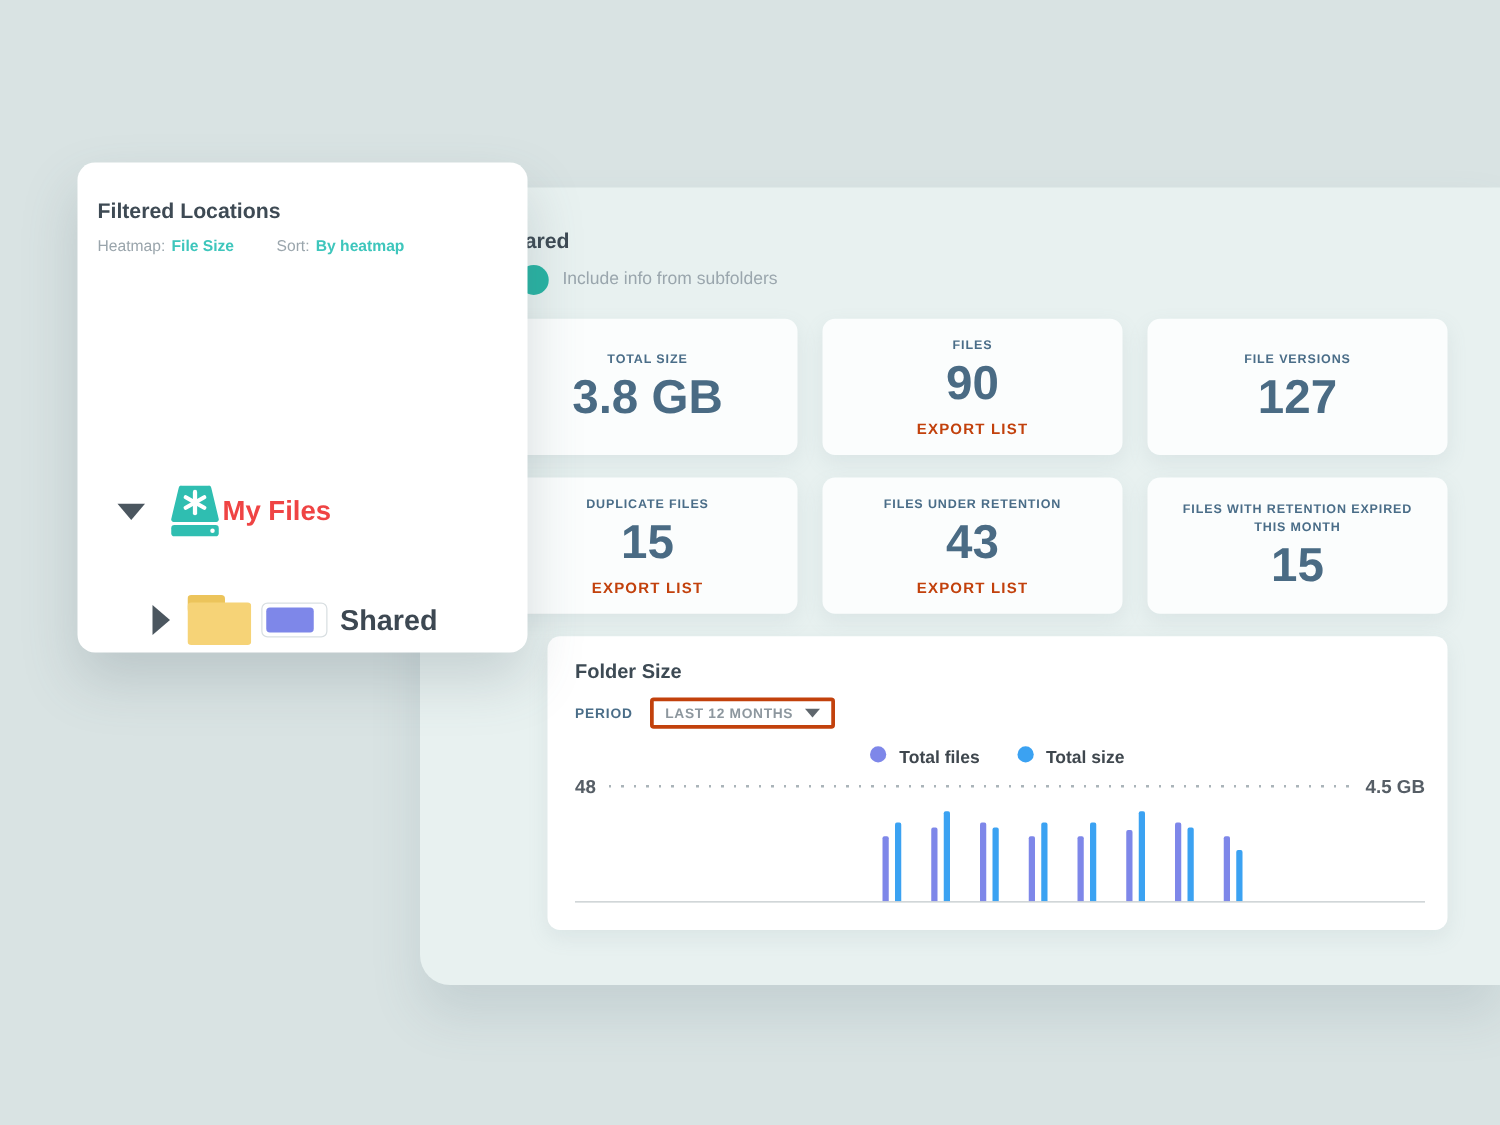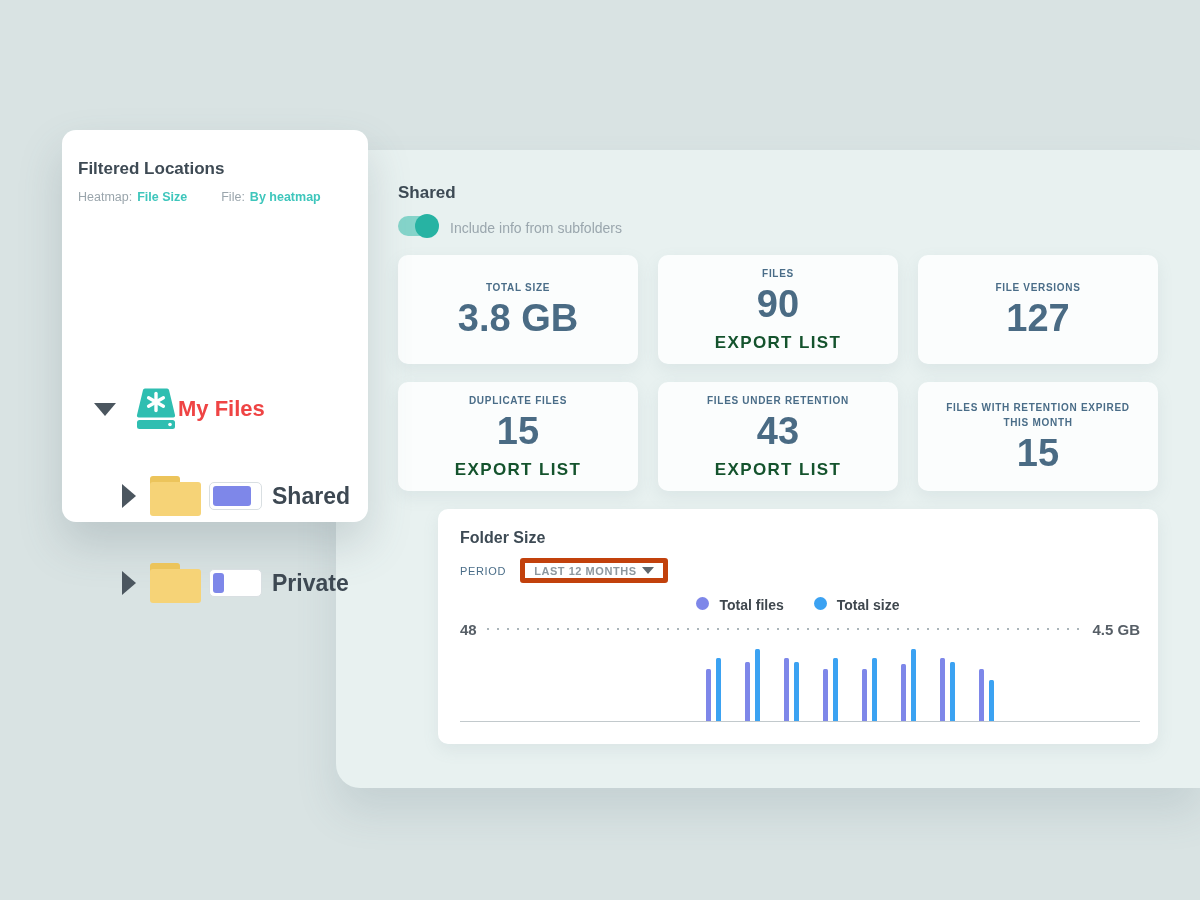--- a/index.html
+++ b/index.html
@@ -10,70 +10,70 @@
   }
 
   
   .panel {
     position:absolute; left:336px; top:150px; width:864px; height:638px;
     background:#e8f1f0; border-radius:24px 0 0 24px;
     box-shadow:0 24px 40px rgba(96,118,128,.16);
     padding:33px 42px 0 62px; z-index:1;
   }
   .panel-title { font-size:17px; font-weight:700; color:#3d4a54; margin-bottom:11px; }
-  .toggle-row { display:flex; align-items:flex-end; gap:14px; height:22px; margin-bottom:19px; }
+  .toggle-row { display:flex; align-items:flex-start; gap:14px; height:22px; margin-bottom:19px; }
   .toggle { position:relative; width:38px; height:20px; border-radius:10px; background:#85d4ca; cursor:pointer; }
   .toggle-knob { position:absolute; right:-3px; top:-2px; width:24px; height:24px; border-radius:50%; background:#27b3a3; }
   .toggle-label { font-size:14px; color:#9aa6ad; }
 
   .stats-grid { display:grid; grid-template-columns:repeat(3,1fr); gap:18px 20px; }
   .stat-card {
     height:109px; background:#fbfdfd; border-radius:10px;
     box-shadow:0 6px 16px rgba(120,150,160,.12);
     display:flex; flex-direction:column; align-items:center; justify-content:center;
     text-align:center; padding:10px 16px; gap:4px;
   }
   .stat-label { font-size:10px; font-weight:700; letter-spacing:.07em; color:#4a6d88; line-height:1.5; }
   .stat-value { font-size:38px; font-weight:700; color:#4a6b84; line-height:1.05; }
-  .stat-action { font-size:17px; font-weight:700; letter-spacing:.08em; color:#14532d; margin-top:4px; cursor:pointer; }
+  .stat-action { font-size:12px; font-weight:700; letter-spacing:.08em; color:#c2410c; margin-top:4px; cursor:pointer; }
   .stat-action:empty { display:none; }
 
   
   .chart-card {
     position:relative; margin-top:18px; height:235px; background:#ffffff;
     border-radius:10px; box-shadow:0 6px 16px rgba(120,150,160,.12);
     padding:20px 18px 0 22px;
     margin-left:40px;
   }
   .chart-title { font-size:16px; font-weight:700; color:#3d4a54; }
   .period-row { display:flex; align-items:center; gap:14px; margin-top:11px; }
-  .period-label { font-size:11px; font-weight:400; letter-spacing:.06em; color:#4a6d88; }
+  .period-label { font-size:11px; font-weight:700; letter-spacing:.06em; color:#4a6d88; }
   .dropdown {
-    width:148px; height:25px; border:5px solid #c2410c; border-radius:3px; background:#fff;
+    width:148px; height:25px; border:3px solid #c2410c; border-radius:3px; background:#fff;
     display:flex; align-items:center; justify-content:space-between; padding:0 9px;
     font-size:11px; font-weight:700; letter-spacing:.05em; color:#8d979e; cursor:pointer;
   }
   .dd-caret { width:0; height:0; border-left:6px solid transparent; border-right:6px solid transparent; border-top:7px solid #5f676d; }
   .legend { position:absolute; top:88px; left:0; right:0; display:flex; justify-content:center; gap:30px; }
   .legend-item { display:flex; gap:10px; font-size:14px; font-weight:700; color:#3f474e; }
   .legend-dot { width:13px; height:13px; border-radius:50%; }
   .ref-row {
     position:absolute; top:112px; left:22px; right:18px; height:16px;
     display:flex; align-items:center; gap:10px;
     font-size:15px; font-weight:700; color:#565e66;
   }
   .ref-dots { flex:1; height:2px; background:repeating-linear-gradient(90deg,#aab4b9 0 2px,transparent 2px 10px); }
   .axis-line { position:absolute; left:22px; right:18px; bottom:22px; height:1px; background:#c2c9cc; }
   .bars { position:absolute; left:268px; bottom:23px; display:flex; gap:24px; align-items:flex-end; }
   .bar-group { display:flex; gap:5px; align-items:flex-end; }
   .bar { width:5px; border-radius:1.5px 1.5px 0 0; }
 
   
   .filter-card {
-    position:absolute; left:62px; top:130px; width:306px; height:392px;
+    position:absolute; left:62px; top:130px; width:360px; height:392px;
     background:#ffffff; border-radius:14px;
     box-shadow:0 22px 44px rgba(80,100,110,.22);
     padding:29px 16px 0 16px; z-index:3;
   }
   .filter-title { font-size:17px; font-weight:700; color:#3e4a54; }
   .meta-row { display:flex; gap:34px; margin-top:11px; font-size:12.5px; }
   .meta-pair { display:flex; gap:5px; }
   .meta-label { color:#9aa5ac; font-weight:500; }
   .meta-link { color:#3ec6bc; font-weight:700; cursor:pointer; }
 
@@ -207,21 +207,21 @@
   </section>
 
   <aside class="filter-card">
     <h1 class="filter-title">Filtered Locations</h1>
     <div class="meta-row">
       <div class="meta-pair">
         <span class="meta-label">Heatmap:</span>
         <span class="meta-link">File Size</span>
       </div>
       <div class="meta-pair">
-        <span class="meta-label">File:</span>
+        <span class="meta-label">Sort:</span>
         <span class="meta-link">By heatmap</span>
       </div>
     </div>
 
     <div class="tree-row row-myfiles">
       <span class="caret-down"></span>
       <svg class="drive-icon" width="44" height="44" viewBox="0 0 44 44">
         <path d="M11 1.5 h22 a2 2 0 0 1 2 1.6 l6 25 a2 2 0 0 1 -2 2.4 h-34 a2 2 0 0 1 -2 -2.4 l6 -25 a2 2 0 0 1 2 -1.6 z" fill="#2fbeb1"></path>
         <g stroke="#ffffff" stroke-width="3.4" stroke-linecap="round">
           <line x1="22" y1="15" x2="22" y2="6.5"></line>
@@ -242,26 +242,15 @@
       <svg class="folder-icon" width="51" height="40" viewBox="0 0 51 40">
         <rect x="0" y="0" width="30" height="14" rx="3" fill="#ecc45b"></rect>
         <rect x="0" y="6" width="51" height="34" rx="3" fill="#f6d377"></rect>
       </svg>
       <span class="heat-chip">
         <span class="heat-fill" style="display: block; width: 85%;"></span>
       </span>
       <span class="tree-label">Shared</span>
     </div>
 
-    <div class="tree-row row-private">
-      <span class="caret-right"></span>
-      <svg class="folder-icon" width="51" height="40" viewBox="0 0 51 40">
-        <rect x="0" y="0" width="30" height="14" rx="3" fill="#ecc45b"></rect>
-        <rect x="0" y="6" width="51" height="34" rx="3" fill="#f6d377"></rect>
-      </svg>
-      <span class="heat-chip">
-        <span class="heat-fill" style="display: block; width: 24%;"></span>
-      </span>
-      <span class="tree-label">Private</span>
-    </div>
   </aside>
 
 </div>
 
 </body></html>

